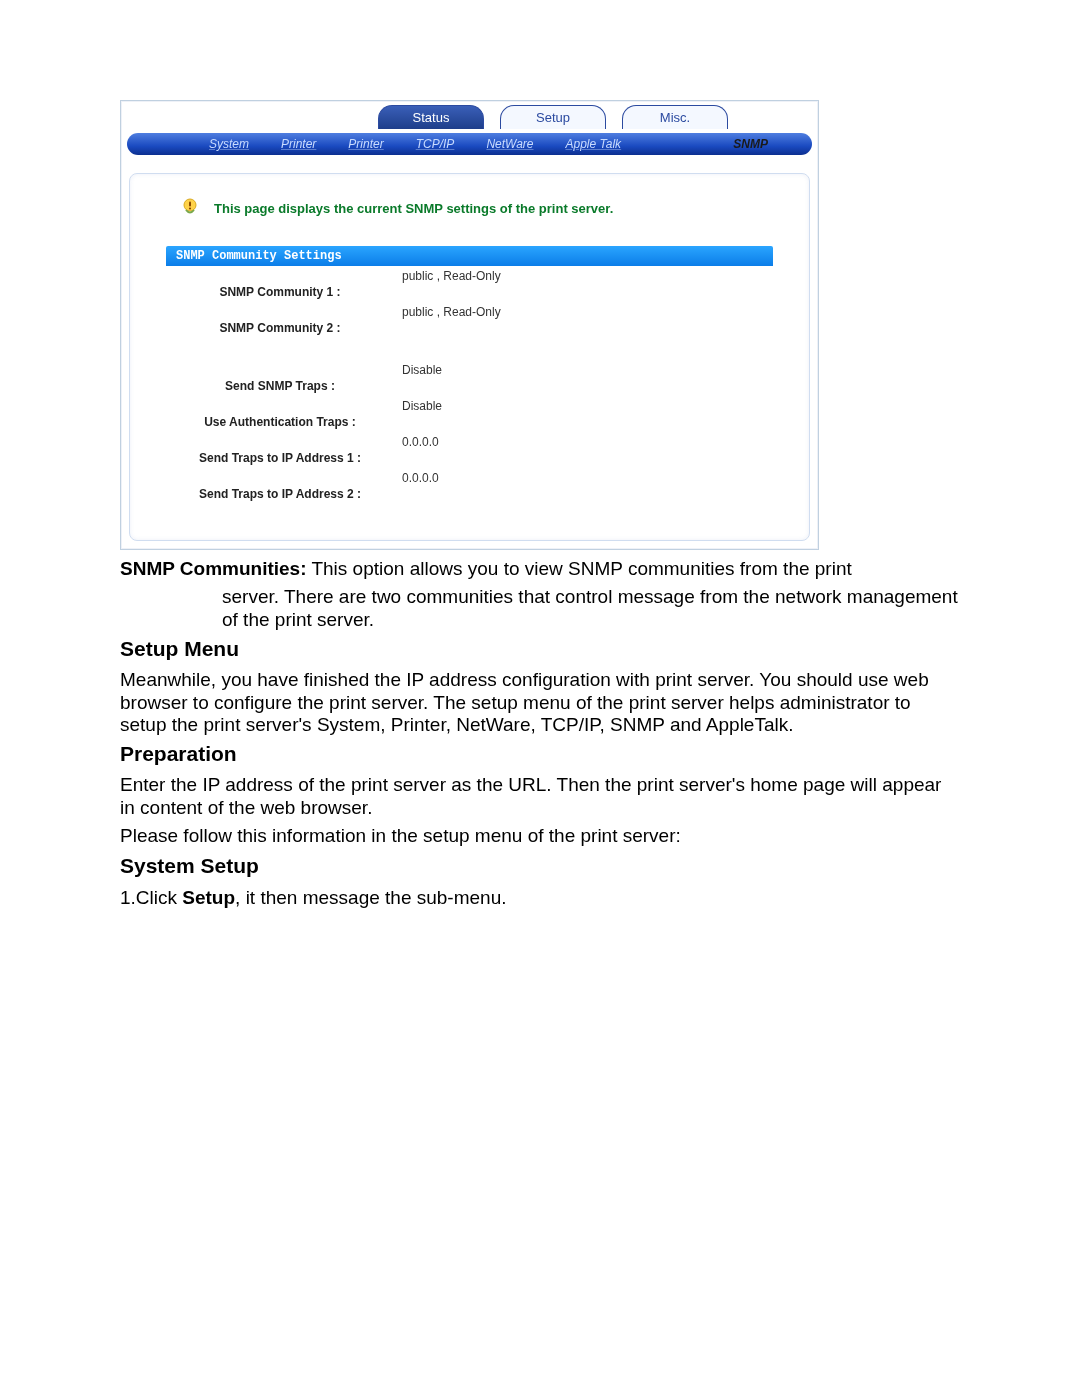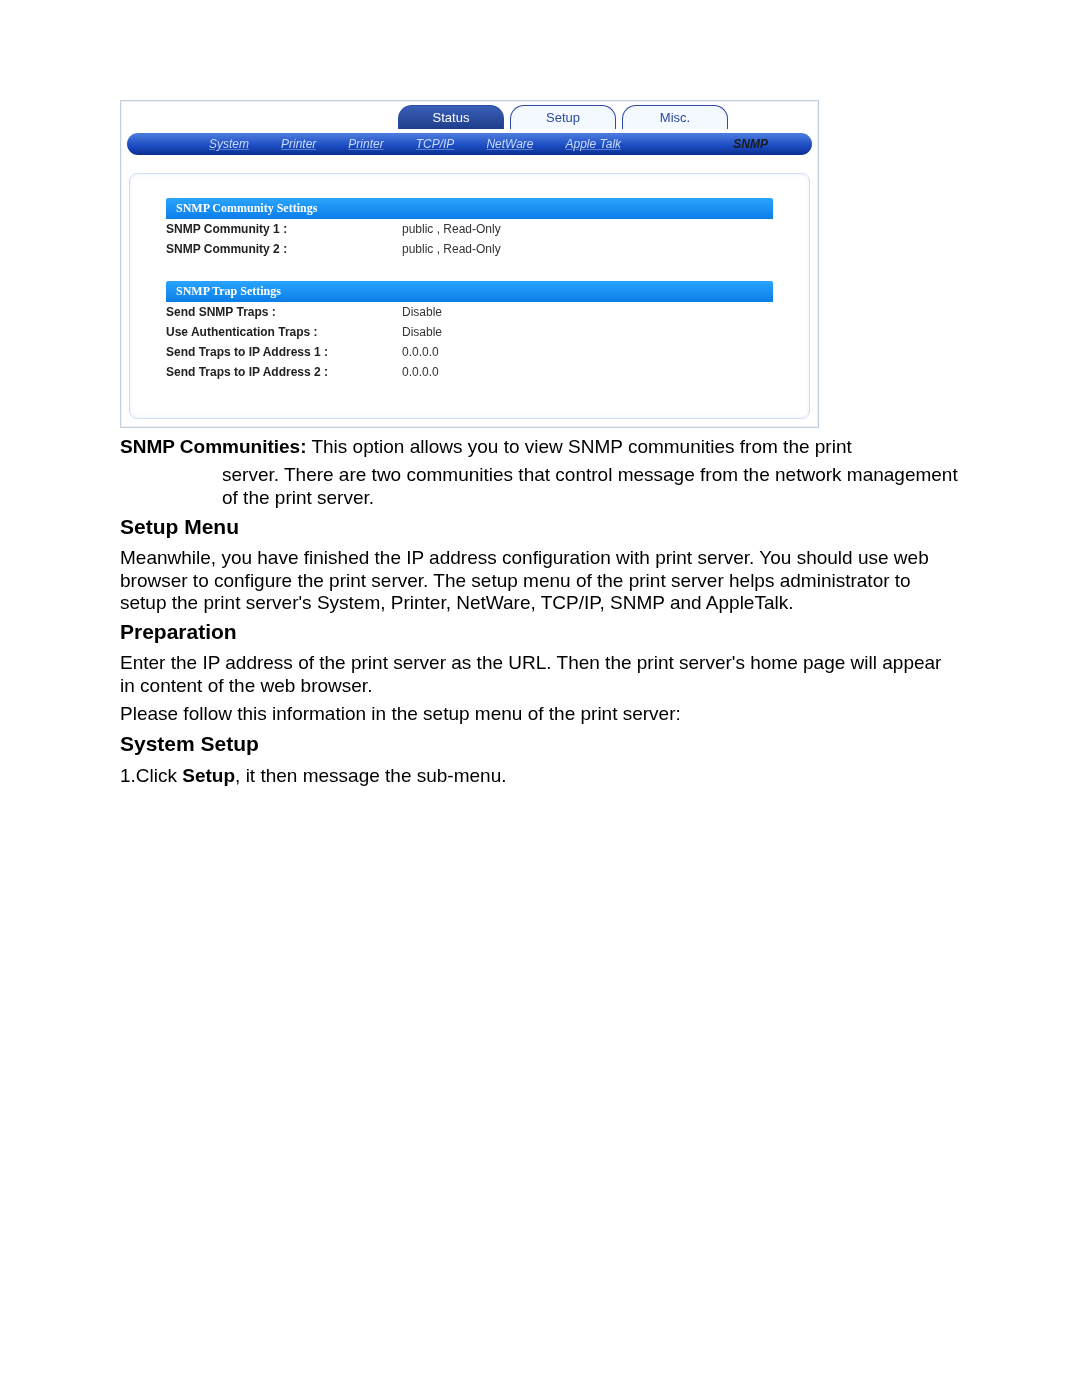--- a/index.html
+++ b/index.html
@@ -26,21 +26,21 @@
   }
   .toptabs-area {
     position: relative;
     height: 32px;
   }
   .toptabs-row {
     position: absolute;
     right: 90px;
     top: 4px;
     display: flex;
-    gap: 6px;
+    gap: 16px;
   }
   .toptab {
     min-width: 72px;
     padding: 4px 16px;
     text-align: center;
     border: 1px solid #2b4aa0;
     border-bottom: none;
     border-top-left-radius: 14px;
     border-top-right-radius: 14px;
     font-size: 13px;
@@ -110,41 +110,42 @@
     font-size: 13px;
     font-weight: bold;
     font-family: Verdana, Arial, sans-serif;
   }
   .section-header {
     background: linear-gradient(#2aa5ff, #0b7de8);
     color: #ffffff;
     font-size: 12px;
     font-weight: bold;
     padding: 3px 10px;
-    font-family: Liberation Serif, serif;
+    font-family: Liberation Mono, monospace;
     border-top-left-radius: 2px;
     border-top-right-radius: 2px;
   }
   .kv-table {
     width: 100%;
     margin-bottom: 22px;
     border-collapse: collapse;
   }
   .kv-row {
     display: flex;
     font-size: 12px;
     padding: 3px 0;
   }
   .kv-label {
     width: 228px;
-    text-align: left;
+    text-align: center;
     font-weight: bold;
     color: #222;
     font-family: Verdana, Arial, sans-serif;
     padding-right: 6px;
+    margin-top: 16px;
   }
   .kv-value {
     flex: 1;
     color: #333;
     font-family: Verdana, Arial, sans-serif;
     padding-left: 2px;
   }
   
   .doc-paragraph {
     font-size: 19px;
@@ -199,34 +200,44 @@
       <span class="nav-item">Printer</span>
       <span class="nav-item">Printer</span>
       <span class="nav-item">TCP/IP</span>
       <span class="nav-item">NetWare</span>
       <span class="nav-item">Apple Talk</span>
       <span class="nav-item nav-last">SNMP</span>
     </div>
 
     <div class="content-panel">
 
+      <div class="desc-row">
+        <span class="desc-icon">
+          <svg width="20" height="20" viewBox="0 0 20 20">
+            <circle cx="10" cy="7" r="6" fill="#ffd24a" stroke="#d8aa20" stroke-width="1"></circle>
+            <rect x="9" y="3.5" width="2" height="5" rx="1" fill="#8a4a00"></rect>
+            <circle cx="10" cy="10.5" r="1.1" fill="#8a4a00"></circle>
+            <path d="M6 12 Q10 17 14 12" stroke="#7aa84a" stroke-width="2" fill="none"></path>
+          </svg>
+        </span>
+        <span class="desc-text">This page displays the current SNMP settings of the print server.</span>
+      </div>
 
       <div class="section-header">SNMP Community Settings</div>
       <div class="kv-table">
         <div class="kv-row">
           <div class="kv-label">SNMP Community 1 :</div>
           <div class="kv-value">public , Read-Only</div>
         </div>
         <div class="kv-row">
           <div class="kv-label">SNMP Community 2 :</div>
           <div class="kv-value">public , Read-Only</div>
         </div>
       </div>
 
-      <div class="section-header">SNMP Trap Settings</div>
       <div class="kv-table" style="margin-bottom:4px;">
         <div class="kv-row">
           <div class="kv-label">Send SNMP Traps :</div>
           <div class="kv-value">Disable</div>
         </div>
         <div class="kv-row">
           <div class="kv-label">Use Authentication Traps :</div>
           <div class="kv-value">Disable</div>
         </div>
         <div class="kv-row">

